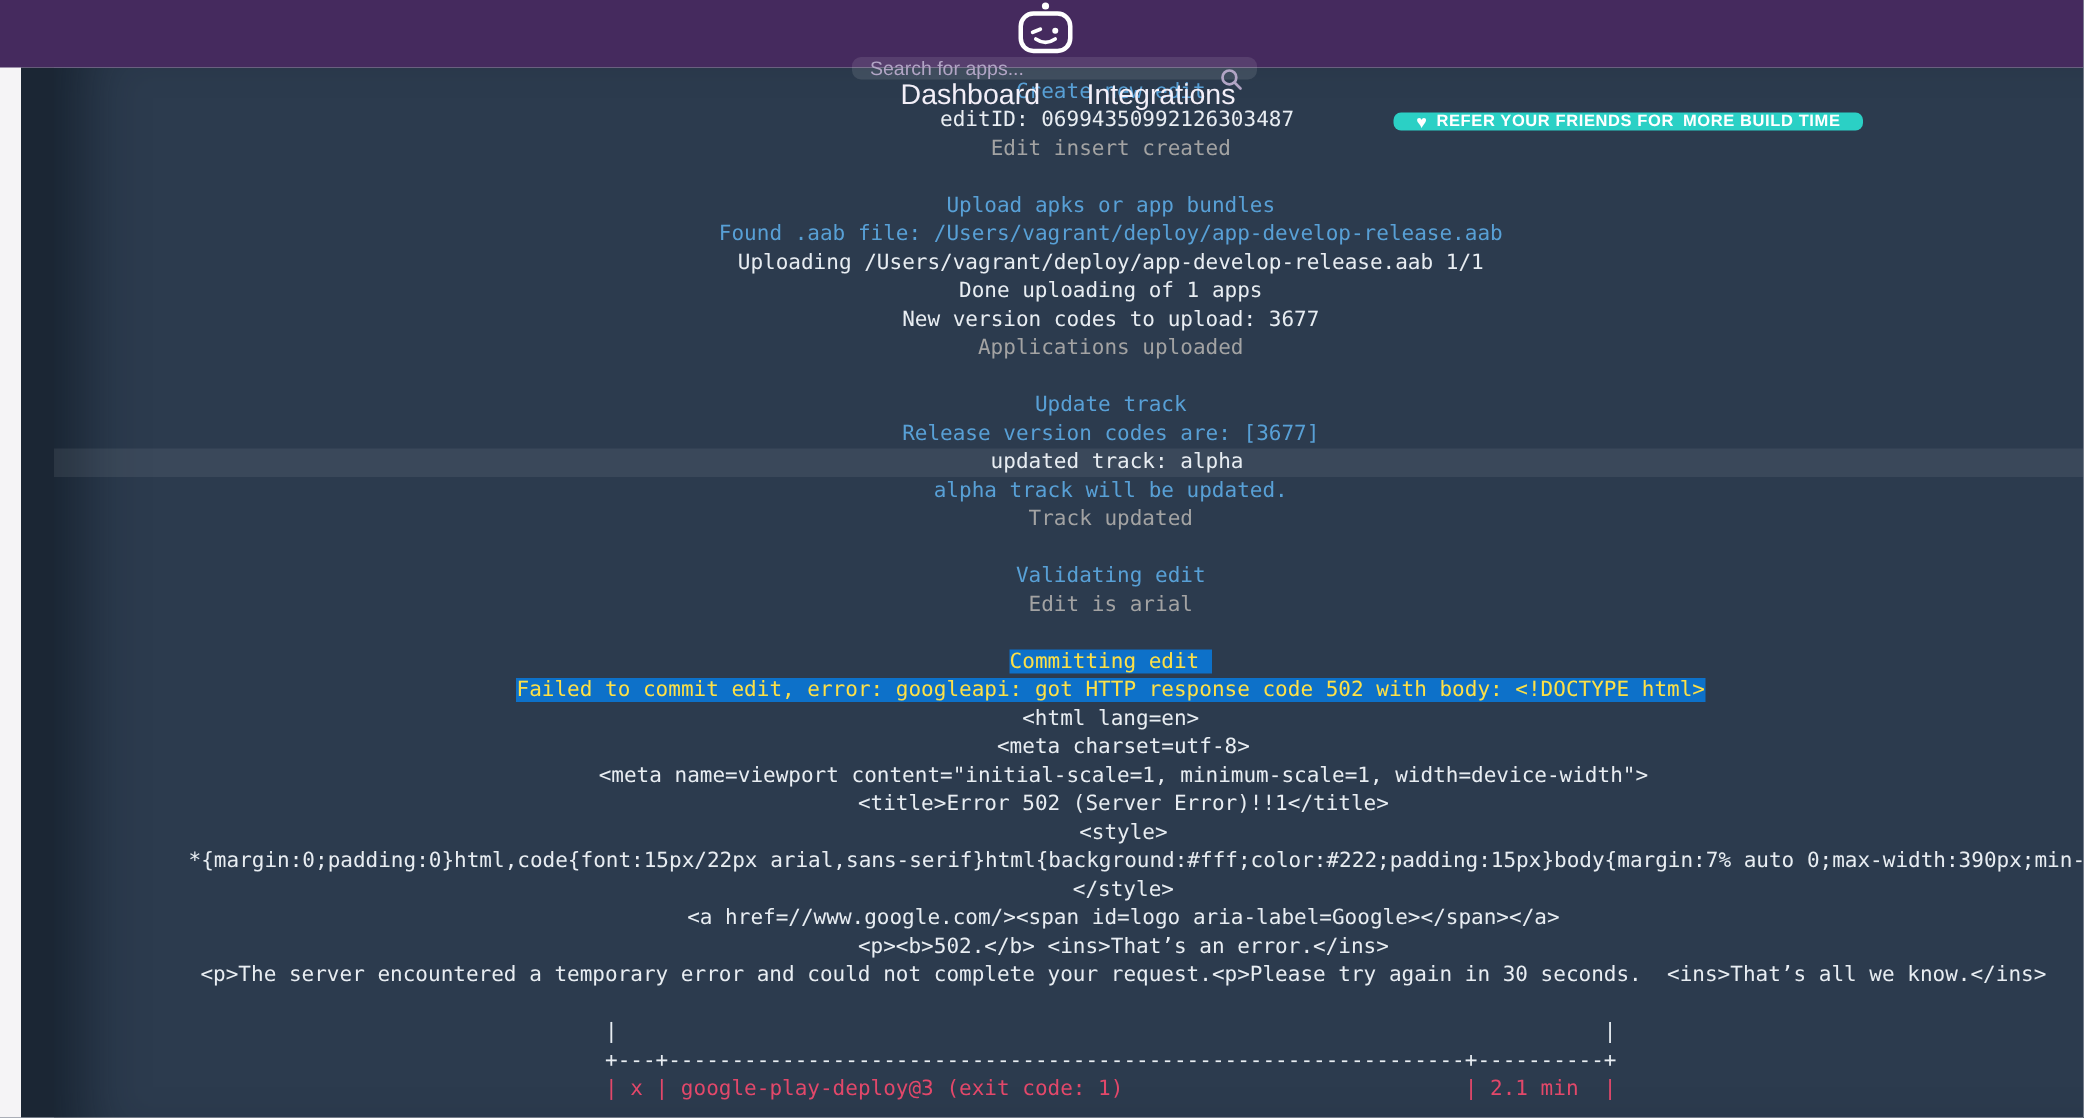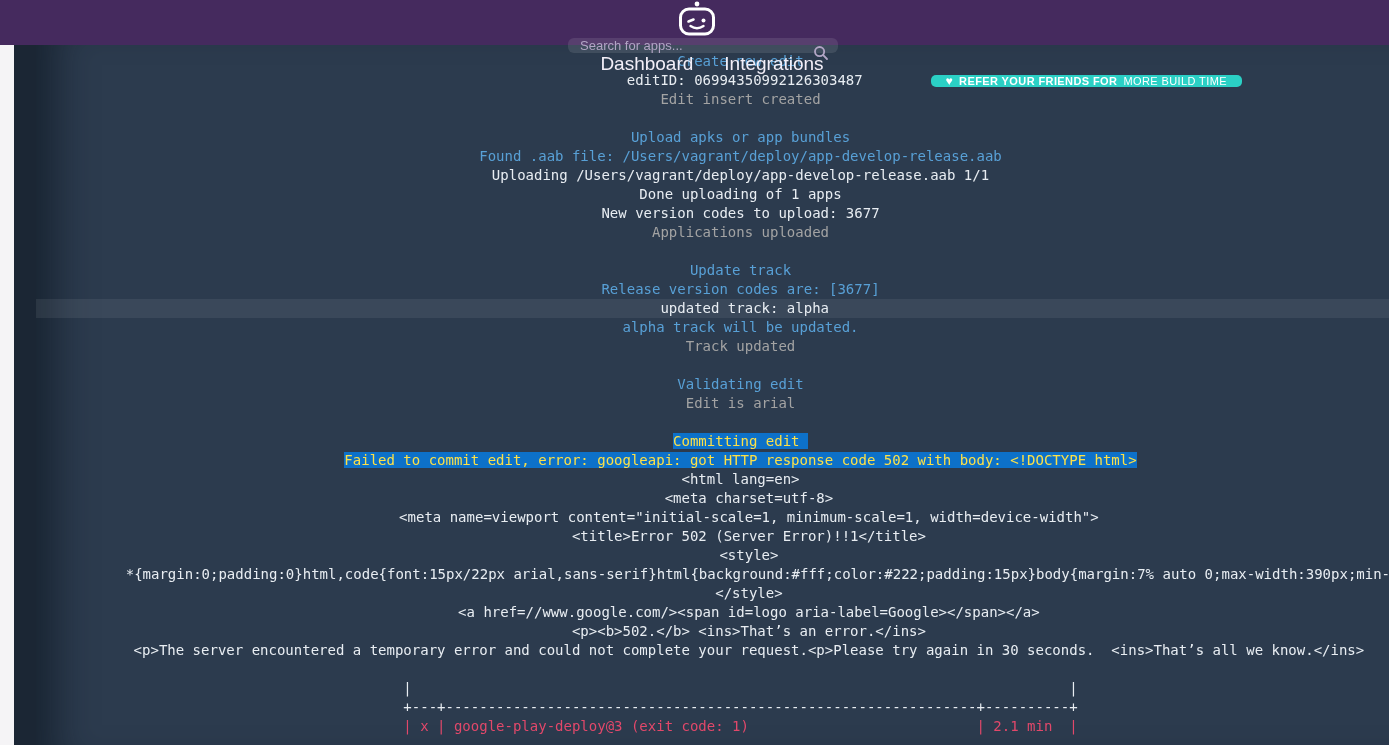--- a/index.html
+++ b/index.html
@@ -27,21 +27,21 @@
   nav { display:flex; margin-left:30px; gap:31px; }
   nav a { color:#f3eff8; font-size:19px; text-decoration:none; cursor:pointer; white-space:nowrap; }
   .refer {
     margin-left:auto; margin-right:147px; height:26px; border:none; cursor:pointer;
     background:#2bd0c5; color:#ffffff; border-radius:5px; padding:0 15px;
     display:flex; align-items:center; gap:6px;
     font-family:"Liberation Sans", sans-serif;
     font-size:11px; font-weight:bold; letter-spacing:0.4px; white-space:nowrap;
   }
   .refer .heart { font-size:12px; line-height:1; }
-  .refer .b { font-weight:400; }
+  .refer .b { font-weight:700; }
 
   
   .page { display:flex; height:700px;text-align:center; }
   .page-margin { width:14px; background:#f5f4f6; }
   .gutter { width:22px; background:#1b2634; }
   .log {
     flex:1; background:#2c3b4e; overflow:hidden; position:relative;
     box-shadow: inset 46px 0 38px -26px rgba(10,18,28,0.55);
   }
   .log-inner {

